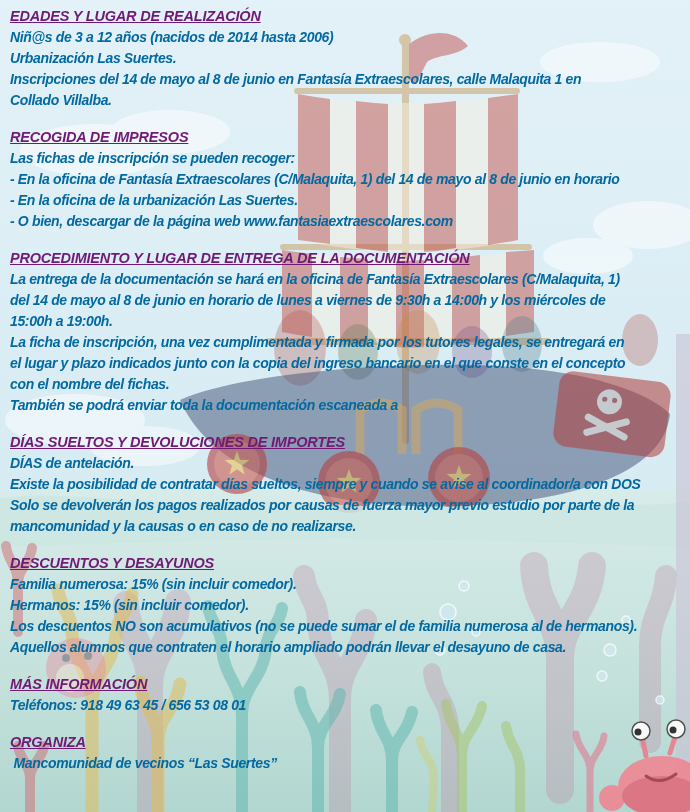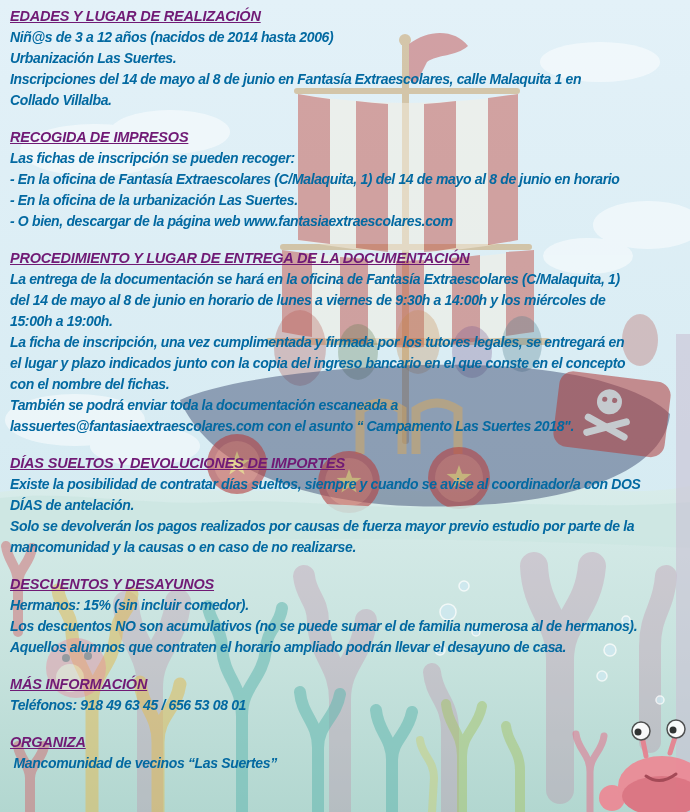--- a/index.html
+++ b/index.html
@@ -213,33 +213,33 @@
 
   <section>
     <h2 class="stitle">PROCEDIMIENTO Y LUGAR DE ENTREGA DE LA DOCUMENTACIÓN</h2>
     <div class="line">La entrega de la documentación se hará en la oficina de Fantasía Extraescolares (C/Malaquita, 1)</div>
     <div class="line">del 14 de mayo al 8 de junio en horario de lunes a viernes de 9:30h a 14:00h y los miércoles de</div>
     <div class="line">15:00h a 19:00h.</div>
     <div class="line">La ficha de inscripción, una vez cumplimentada y firmada por los tutores legales, se entregará en</div>
     <div class="line">el lugar y plazo indicados junto con la copia del ingreso bancario en el que conste en el concepto</div>
     <div class="line">con el nombre del fichas.</div>
     <div class="line">También se podrá enviar toda la documentación escaneada a</div>
-    <div class="line">lassuertes@fantasiaextraescolares.com con el asunto “ Campamento Las Suertes 2018".</div>
   </section>
 
   <section>
     <h2 class="stitle">DÍAS SUELTOS Y DEVOLUCIONES DE IMPORTES</h2>
+    <div class="line">DÍAS de antelación.</div>
     <div class="line">Existe la posibilidad de contratar días sueltos, siempre y cuando se avise al coordinador/a con DOS</div>
-    <div class="line">DÍAS de antelación.</div>
     <div class="line">Solo se devolverán los pagos realizados por causas de fuerza mayor previo estudio por parte de la</div>
     <div class="line">mancomunidad y la causas o en caso de no realizarse.</div>
   </section>
 
   <section>
     <h2 class="stitle">DESCUENTOS Y DESAYUNOS</h2>
+    <div class="line">Familia numerosa: 15% (sin incluir comedor).</div>
     <div class="line">Hermanos: 15% (sin incluir comedor).</div>
     <div class="line">Los descuentos NO son acumulativos (no se puede sumar el de familia numerosa al de hermanos).</div>
     <div class="line">Aquellos alumnos que contraten el horario ampliado podrán llevar el desayuno de casa.</div>
   </section>
 
   <section>
     <h2 class="stitle">MÁS INFORMACIÓN</h2>
     <div class="line">Teléfonos: 918 49 63 45 / 656 53 08 01</div>
   </section>
 

